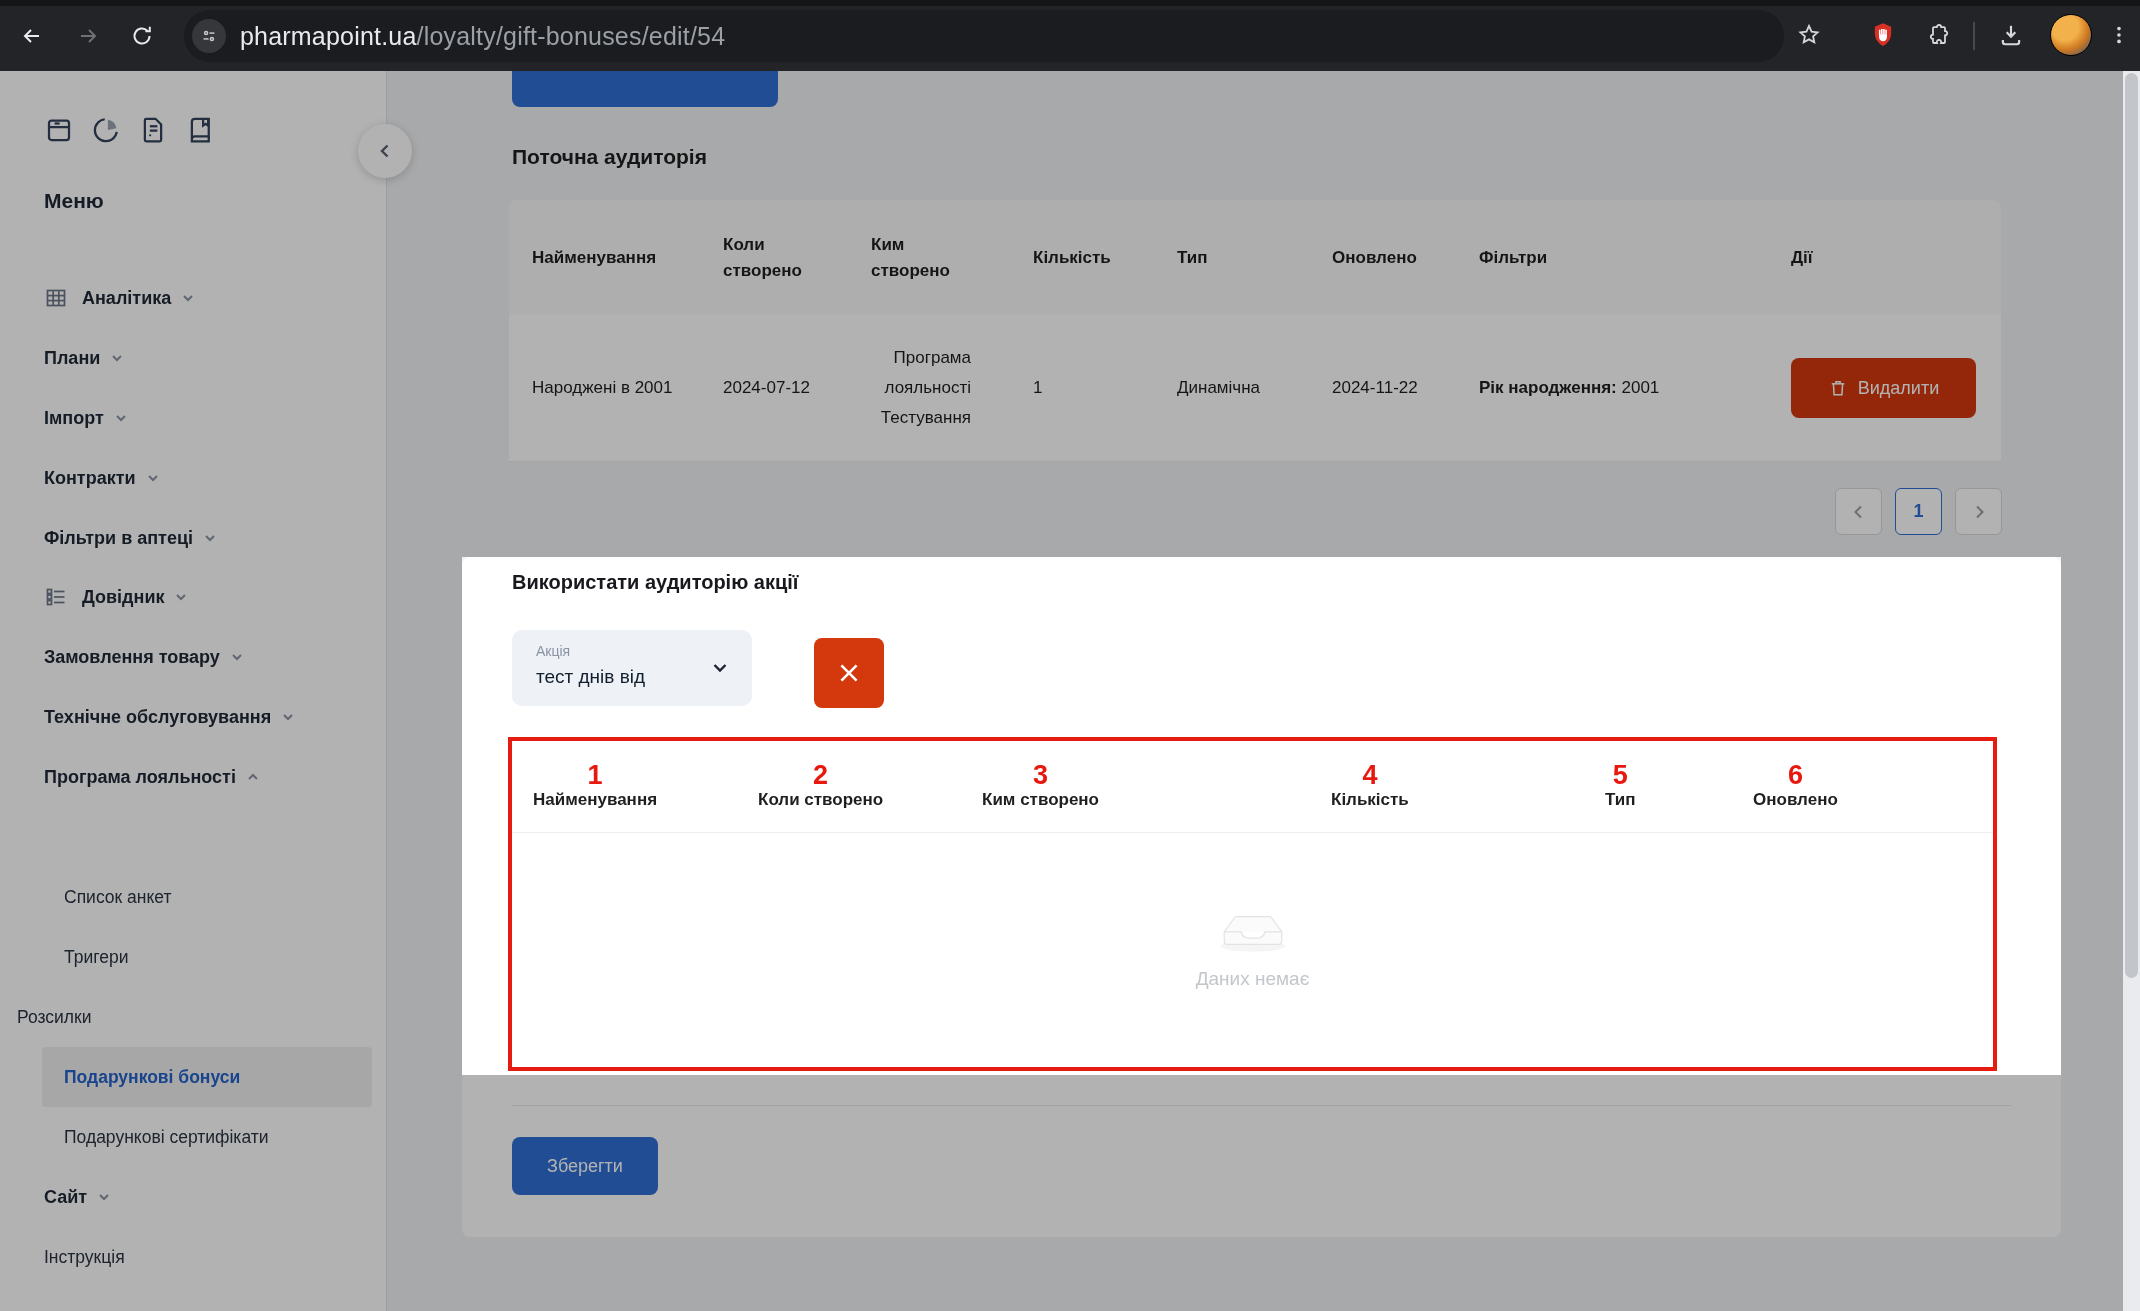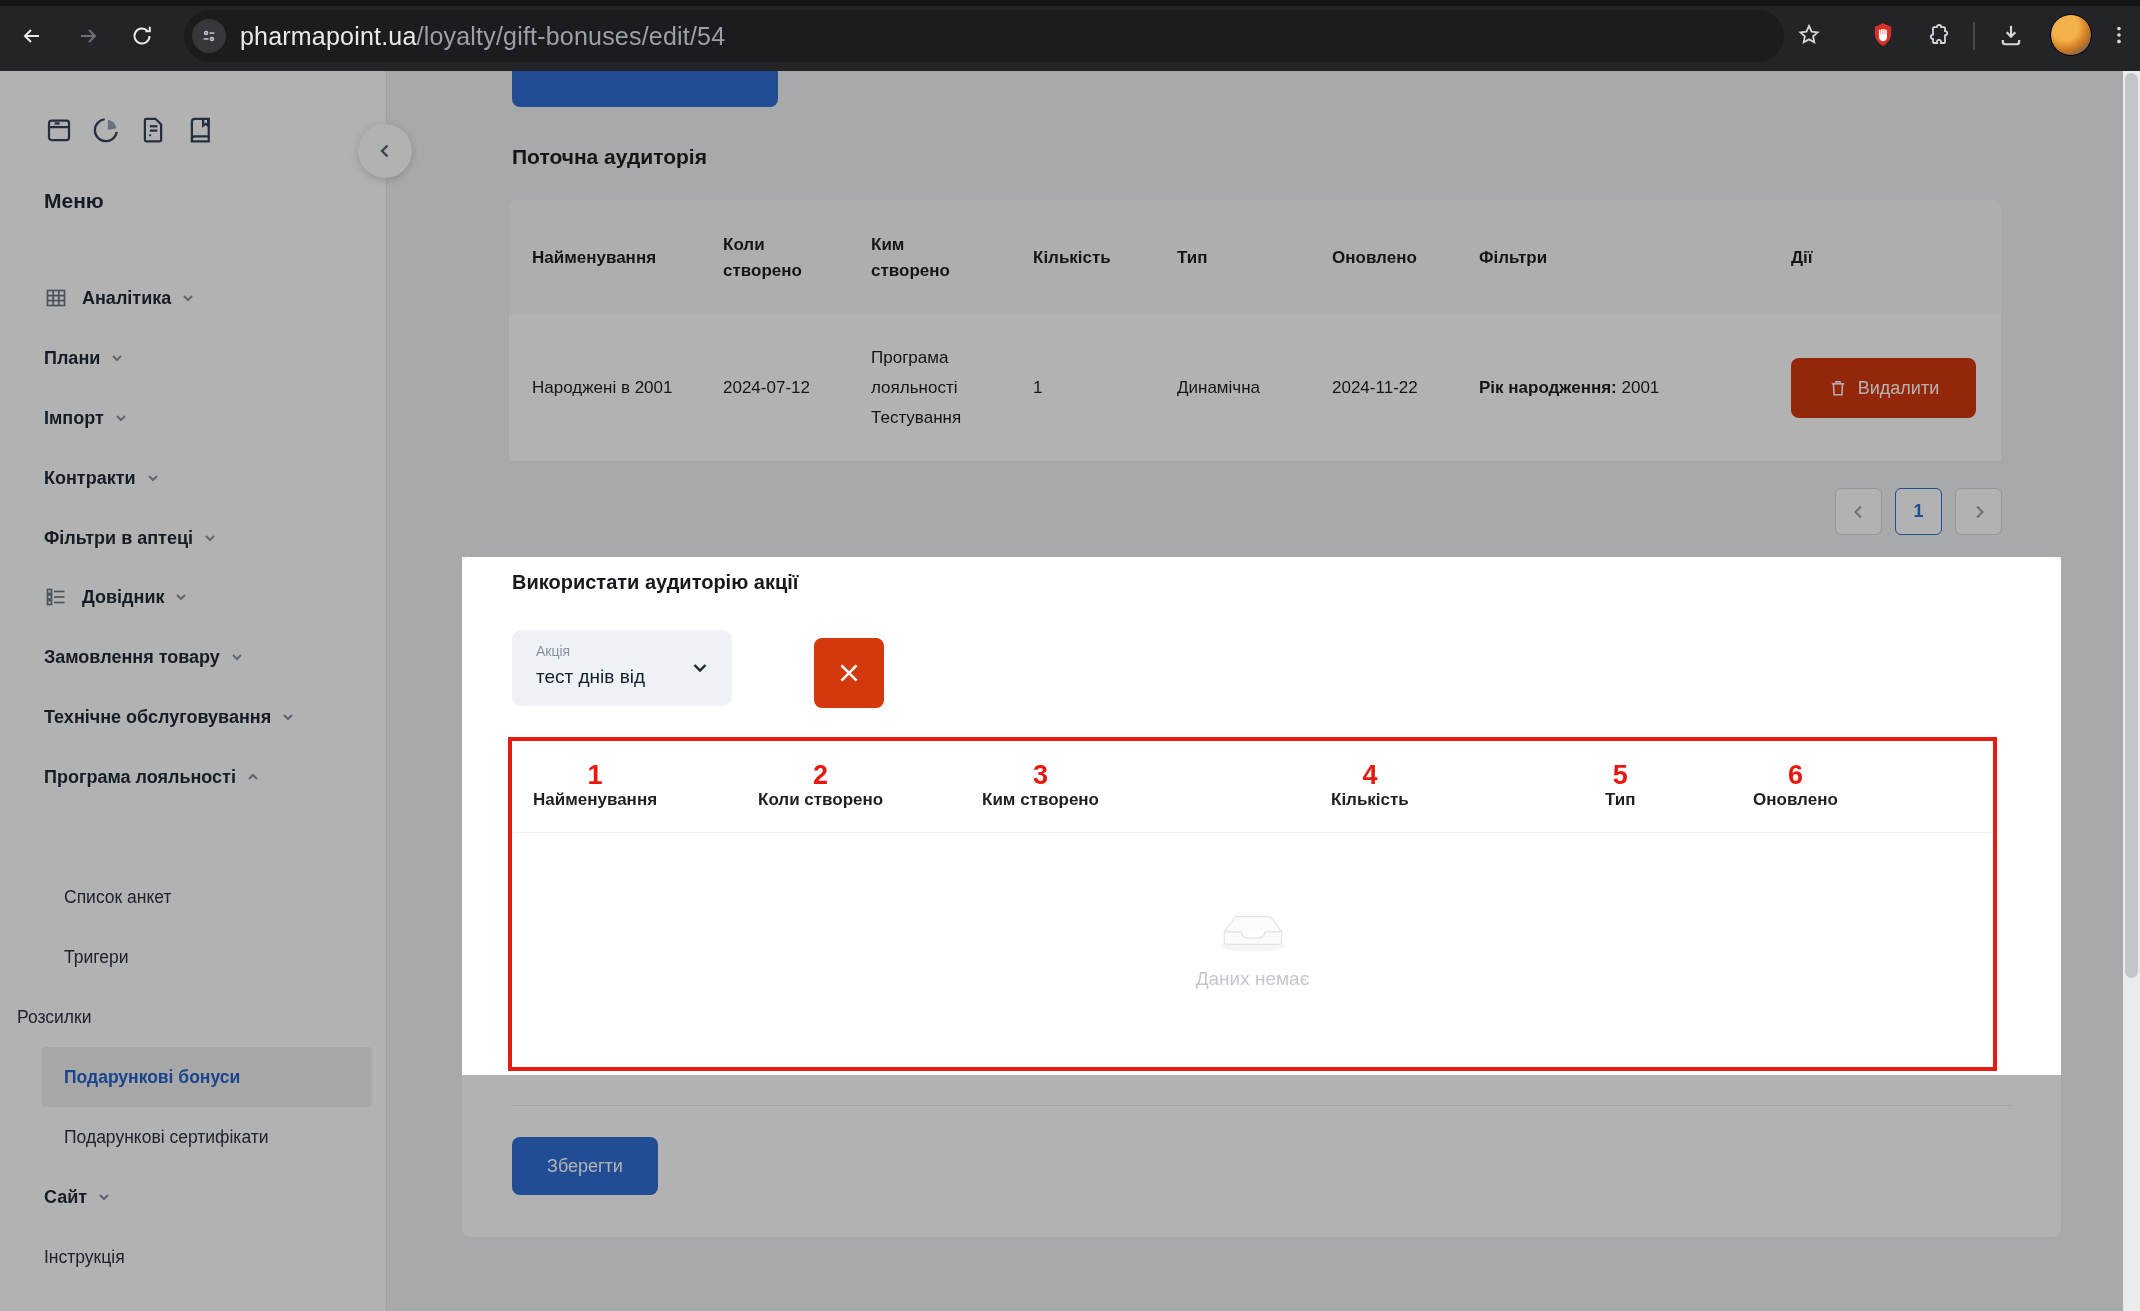--- a/index.html
+++ b/index.html
@@ -46,31 +46,31 @@
 
   .tbl{left:122px;width:1492px;display:flex;box-sizing:border-box;}
   .c1{width:214px;padding-left:23px;}.c2{width:148px;}.c3{width:162px;}.c4{width:144px;}
   .c5{width:155px;}.c6{width:147px;}.c7{width:312px;}.c8{width:210px;}
   .tbl>div{box-sizing:border-box;padding-right:16px;}
   #ca-head{top:129px;height:115px;background:#fafafa;border-radius:8px 8px 0 0;align-items:center;
       font-size:17px;font-weight:700;color:#1f1f1f;line-height:26px;}
   #ca-row{top:244px;height:147px;background:#fff;border-bottom:1px solid #ececec;align-items:center;
       font-size:17px;color:#1f1f1f;line-height:30px;}
   .narrow{display:inline-block;max-width:95px;}
-  .narrow2{display:inline-block;max-width:100px;}
+  .narrow2{display:inline-block;max-width:100px;text-align:right;}
   #delete-btn{width:185px;height:60px;background:#d4380d;border:none;border-radius:8px;color:#fff;
       font-size:18px;font-family:inherit;display:flex;align-items:center;justify-content:center;gap:10px;cursor:pointer;}
   .pagebtn{top:417px;width:45px;height:45px;background:#fff;border:1px solid #d9d9d9;border-radius:6px;
       display:flex;align-items:center;justify-content:center;cursor:pointer;}
   #page-current{border-color:#2e6fd4;color:#2e6fd4;font-size:18px;font-weight:600;}
 
   
   #card{left:75px;top:486px;width:1599px;height:680px;background:#fff;border-radius:8px;}
   #ua-title{left:50px;top:14px;font-size:20px;font-weight:700;color:#18181f;}
-  #ua-select{left:50px;top:73px;width:220px;height:76px;background:#eef1f6;border-radius:10px;cursor:pointer;}
+  #ua-select{left:50px;top:73px;width:240px;height:76px;background:#eef1f6;border-radius:10px;cursor:pointer;}
   #ua-select .lab{position:absolute;left:24px;top:13px;font-size:14px;color:#8a93a3;}
   #ua-select .val{position:absolute;left:24px;top:36px;font-size:19px;color:#15202f;}
   #ua-select .chev{position:absolute;right:22px;top:28px;}
   #ua-close{left:352px;top:81px;width:70px;height:70px;background:#d4380d;border:none;border-radius:8px;
       display:flex;align-items:center;justify-content:center;cursor:pointer;}
 
   
   #redtbl{left:46px;top:180px;width:1481px;height:326px;border:4px solid #e61b12;background:#fff;z-index:50;}
   #redhead{display:flex;padding-left:21px;height:92px;box-sizing:border-box;border-bottom:1px solid #efefef;
       align-items:flex-end;padding-bottom:22px;}

